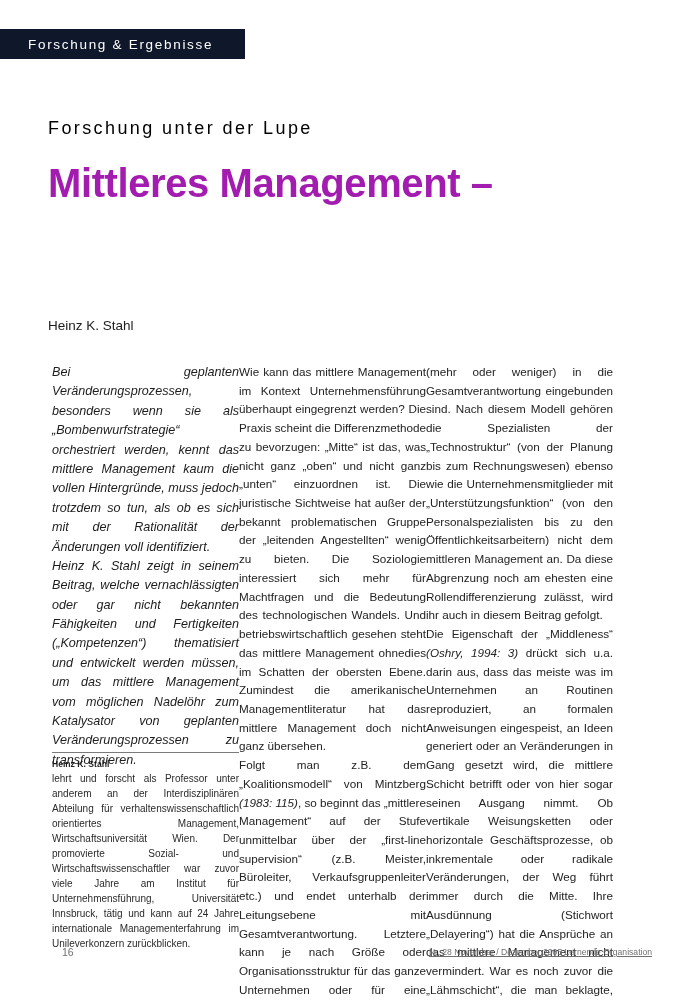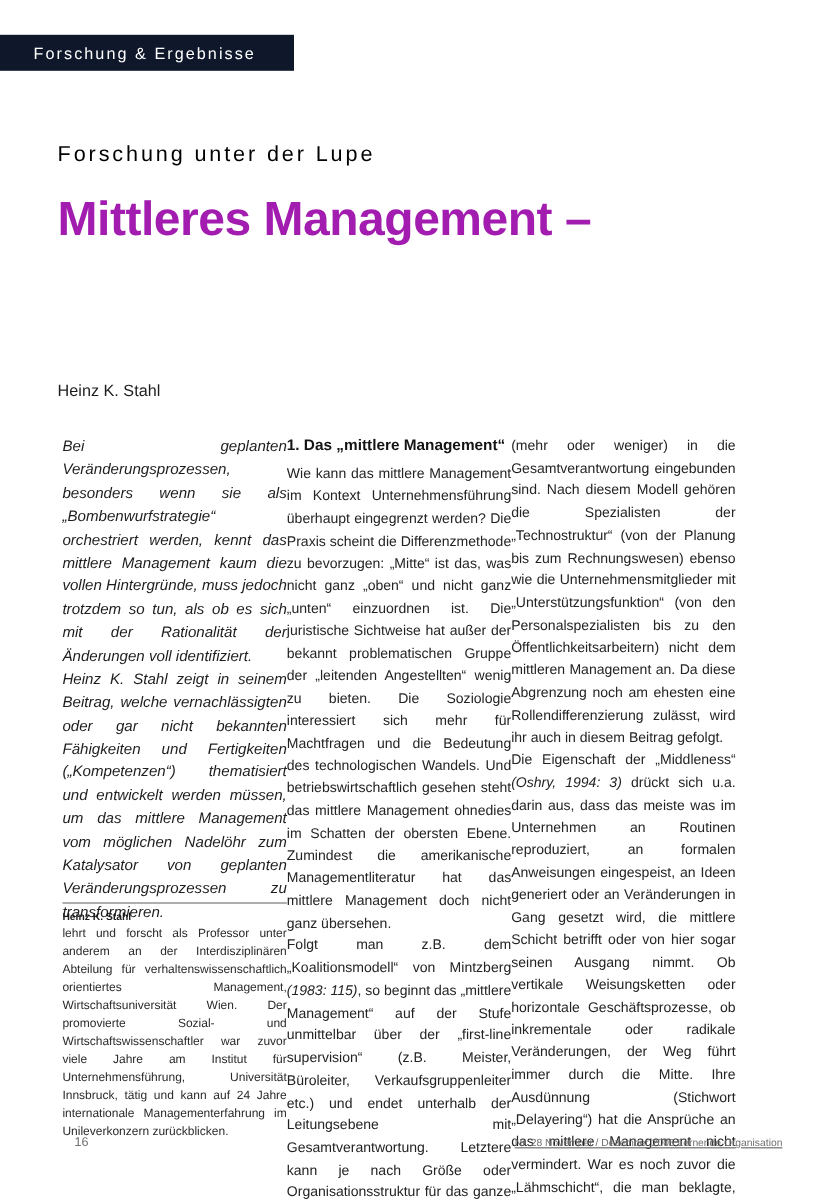--- a/index.html
+++ b/index.html
@@ -134,21 +134,20 @@
       <p>Bei geplanten Veränderungsprozessen, besonders wenn sie als „Bombenwurfstrategie“ orchestriert werden, kennt das mittlere Management kaum die vollen Hintergründe, muss jedoch trotzdem so tun, als ob es sich mit der Rationalität der Änderungen voll identifiziert.</p>
       <p>Heinz K. Stahl zeigt in seinem Beitrag, welche vernachlässigten oder gar nicht bekannten Fähigkeiten und Fertigkeiten („Kompetenzen“) thematisiert und entwickelt werden müssen, um das mittlere Management vom möglichen Nadelöhr zum Katalysator von geplanten Veränderungsprozessen zu transformieren.</p>
     </div>
     <div class="bio">
       <div class="bio-name">Heinz K. Stahl</div>
       <div class="bio-text">lehrt und forscht als Professor unter anderem an der Interdisziplinären Abteilung für verhaltenswissenschaftlich orientiertes Management, Wirtschaftsuniversität Wien. Der promovierte Sozial- und Wirtschaftswissenschaftler war zuvor viele Jahre am Institut für Unternehmensführung, Universität Innsbruck, tätig und kann auf 24 Jahre internationale Managementerfahrung im Unileverkonzern zurückblicken.</div>
     </div>
   </div>
 
   <div class="col">
-    <h2 class="sec-head">1. Das „mittlere Management“</h2>
     <div class="body-text">
       <p>Wie kann das mittlere Management im Kontext Unternehmensführung überhaupt eingegrenzt werden? Die Praxis scheint die Differenzmethode zu bevorzugen: „Mitte“ ist das, was nicht ganz „oben“ und nicht ganz „unten“ einzuordnen ist. Die juristische Sichtweise hat außer der bekannt problematischen Gruppe der „leitenden Angestellten“ wenig zu bieten. Die Soziologie interessiert sich mehr für Machtfragen und die Bedeutung des technologischen Wandels. Und betriebswirtschaftlich gesehen steht das mittlere Management ohnedies im Schatten der obersten Ebene. Zumindest die amerikanische Managementliteratur hat das mittlere Management doch nicht ganz übersehen.</p>
       <p>
         <span>Folgt man z.B. dem „Koalitionsmodell“ von Mintzberg </span><em>(1983: 115)</em><span>, so beginnt das „mittlere Management“ auf der Stufe unmittelbar über der „first-line supervision“ (z.B. Meister, Büroleiter, Verkaufsgruppenleiter etc.) und endet unterhalb der Leitungsebene mit Gesamtverantwortung. Letztere kann je nach Größe oder Organisationsstruktur für das ganze Unternehmen oder für eine selbständige Geschäftseinheit gelten. In vielen Fällen werden die der Geschäftsleitung direkt unterstellten Bereichsleiter dem „oberen“ Management zuzurechnen sein, da sie</span>
       </p>
     </div>
   </div>
 
   <div class="col">
     <div class="body-text">

